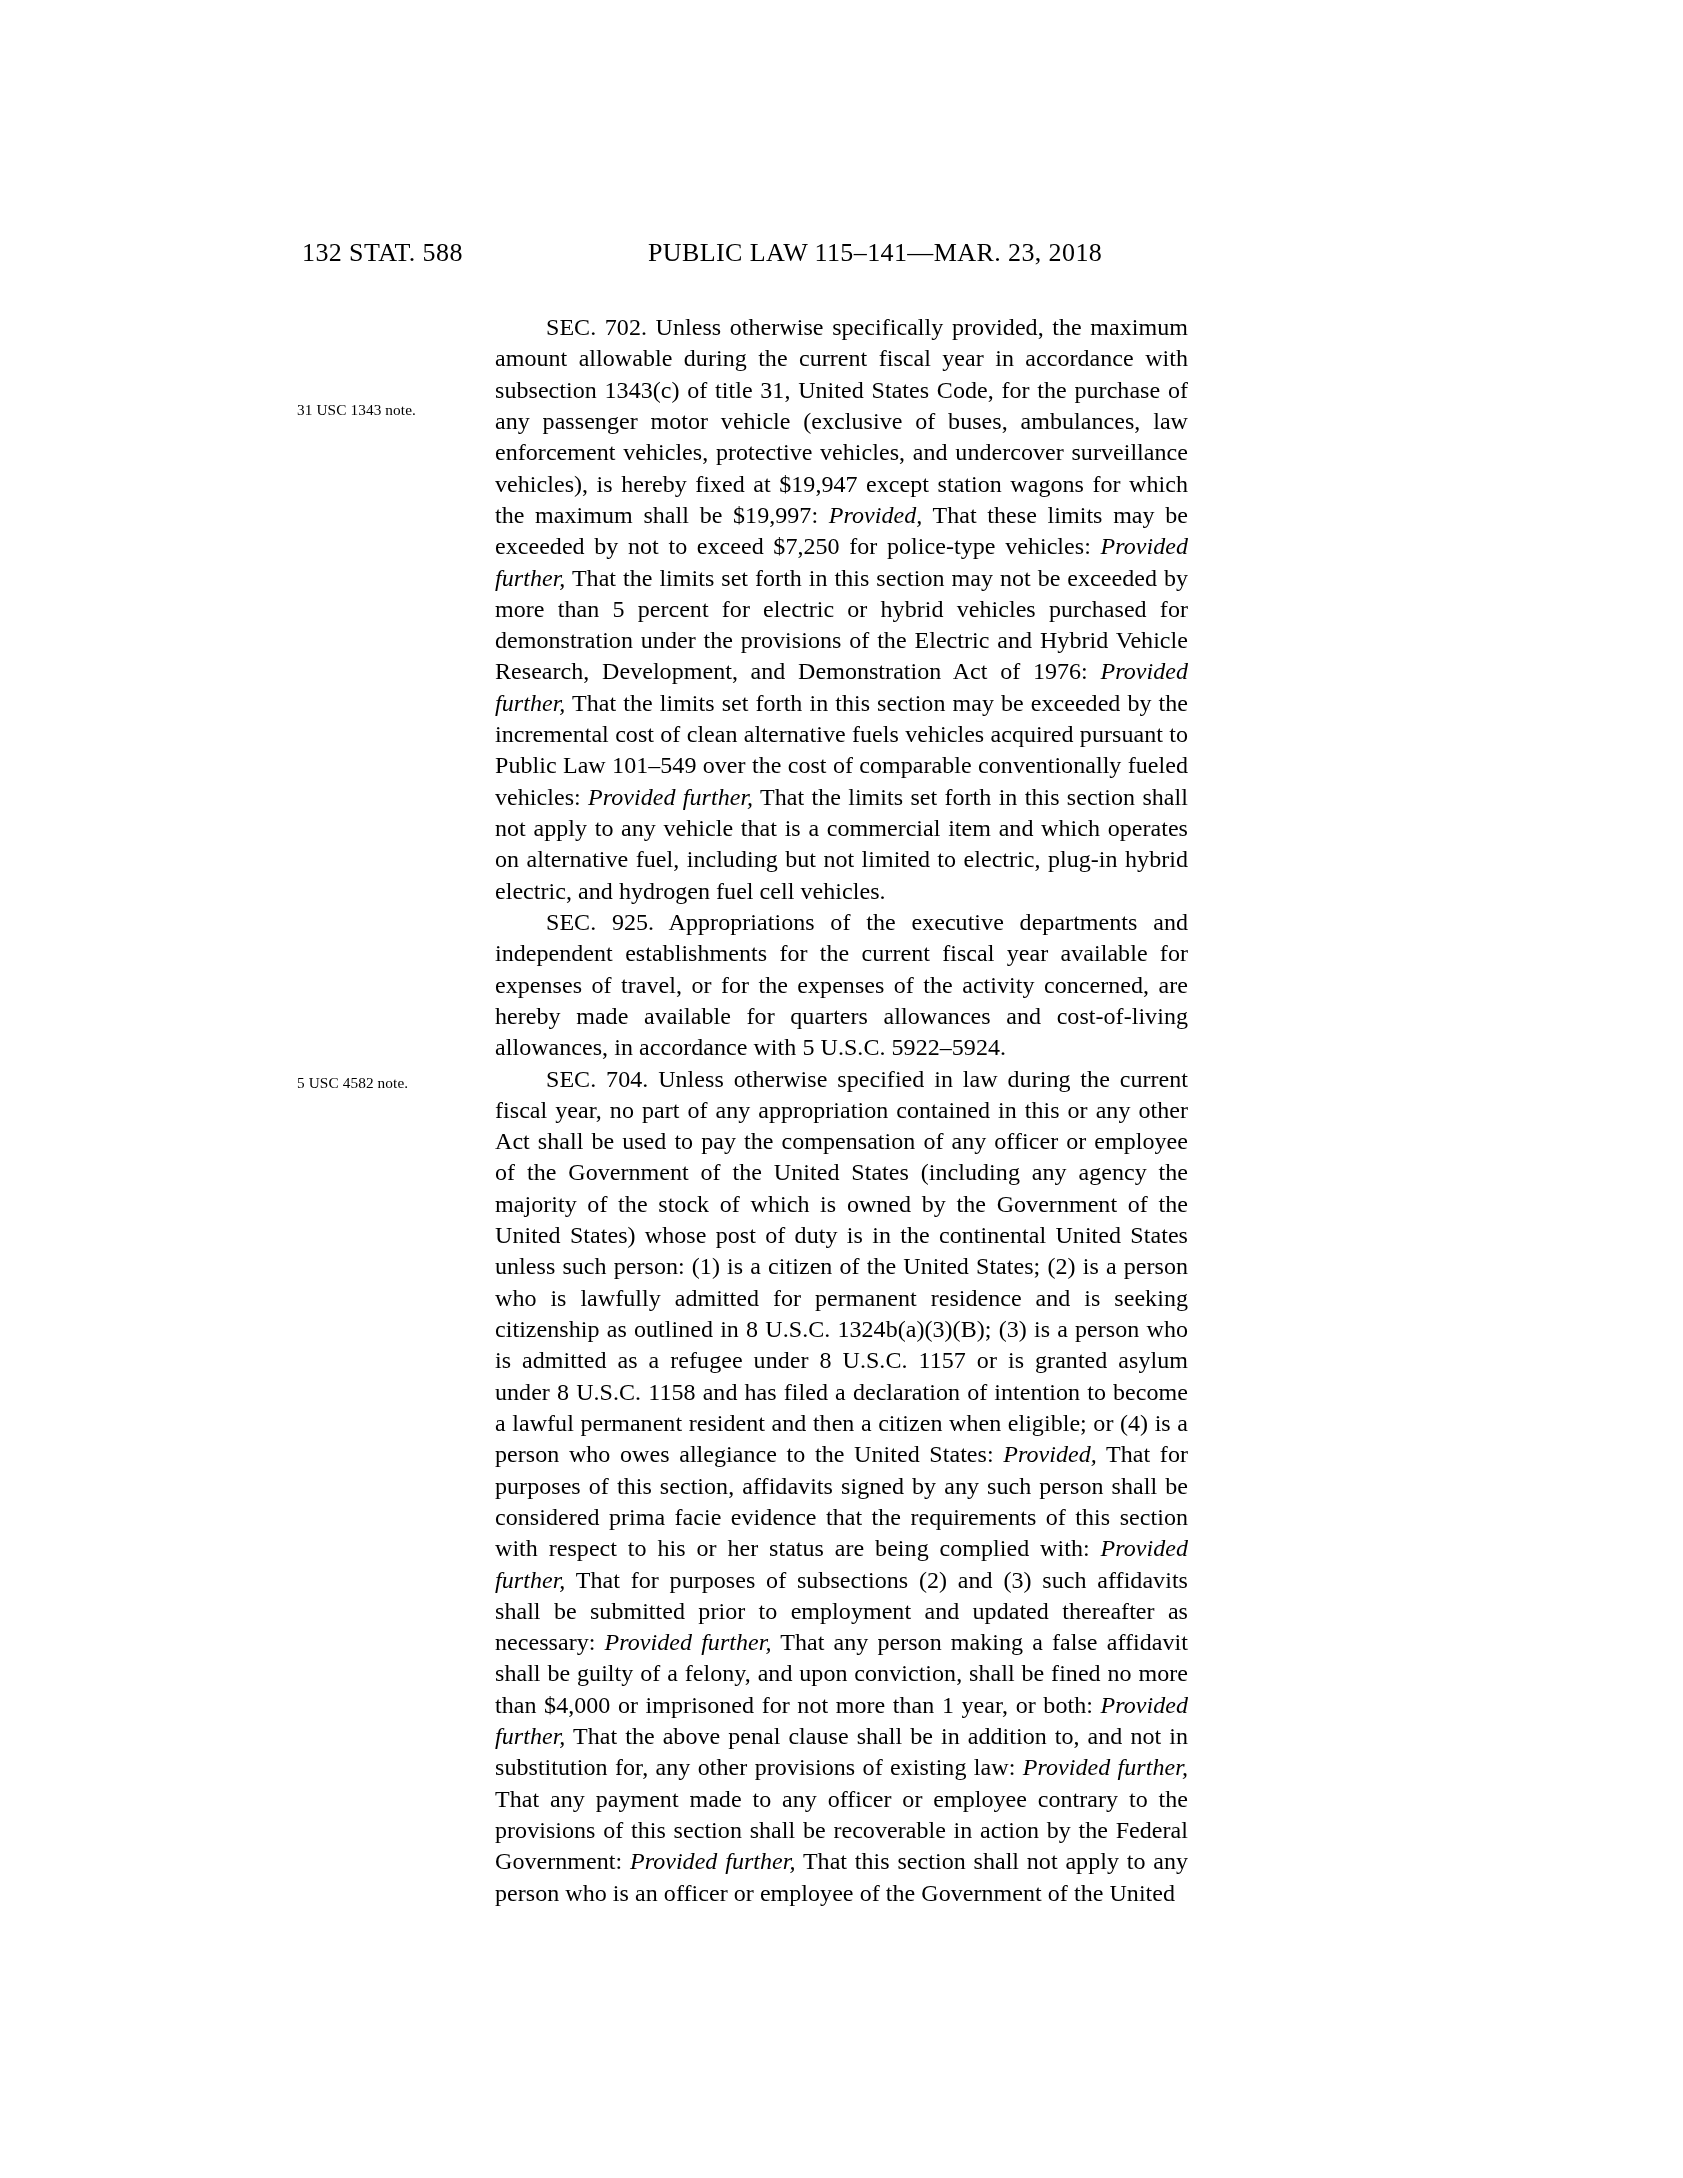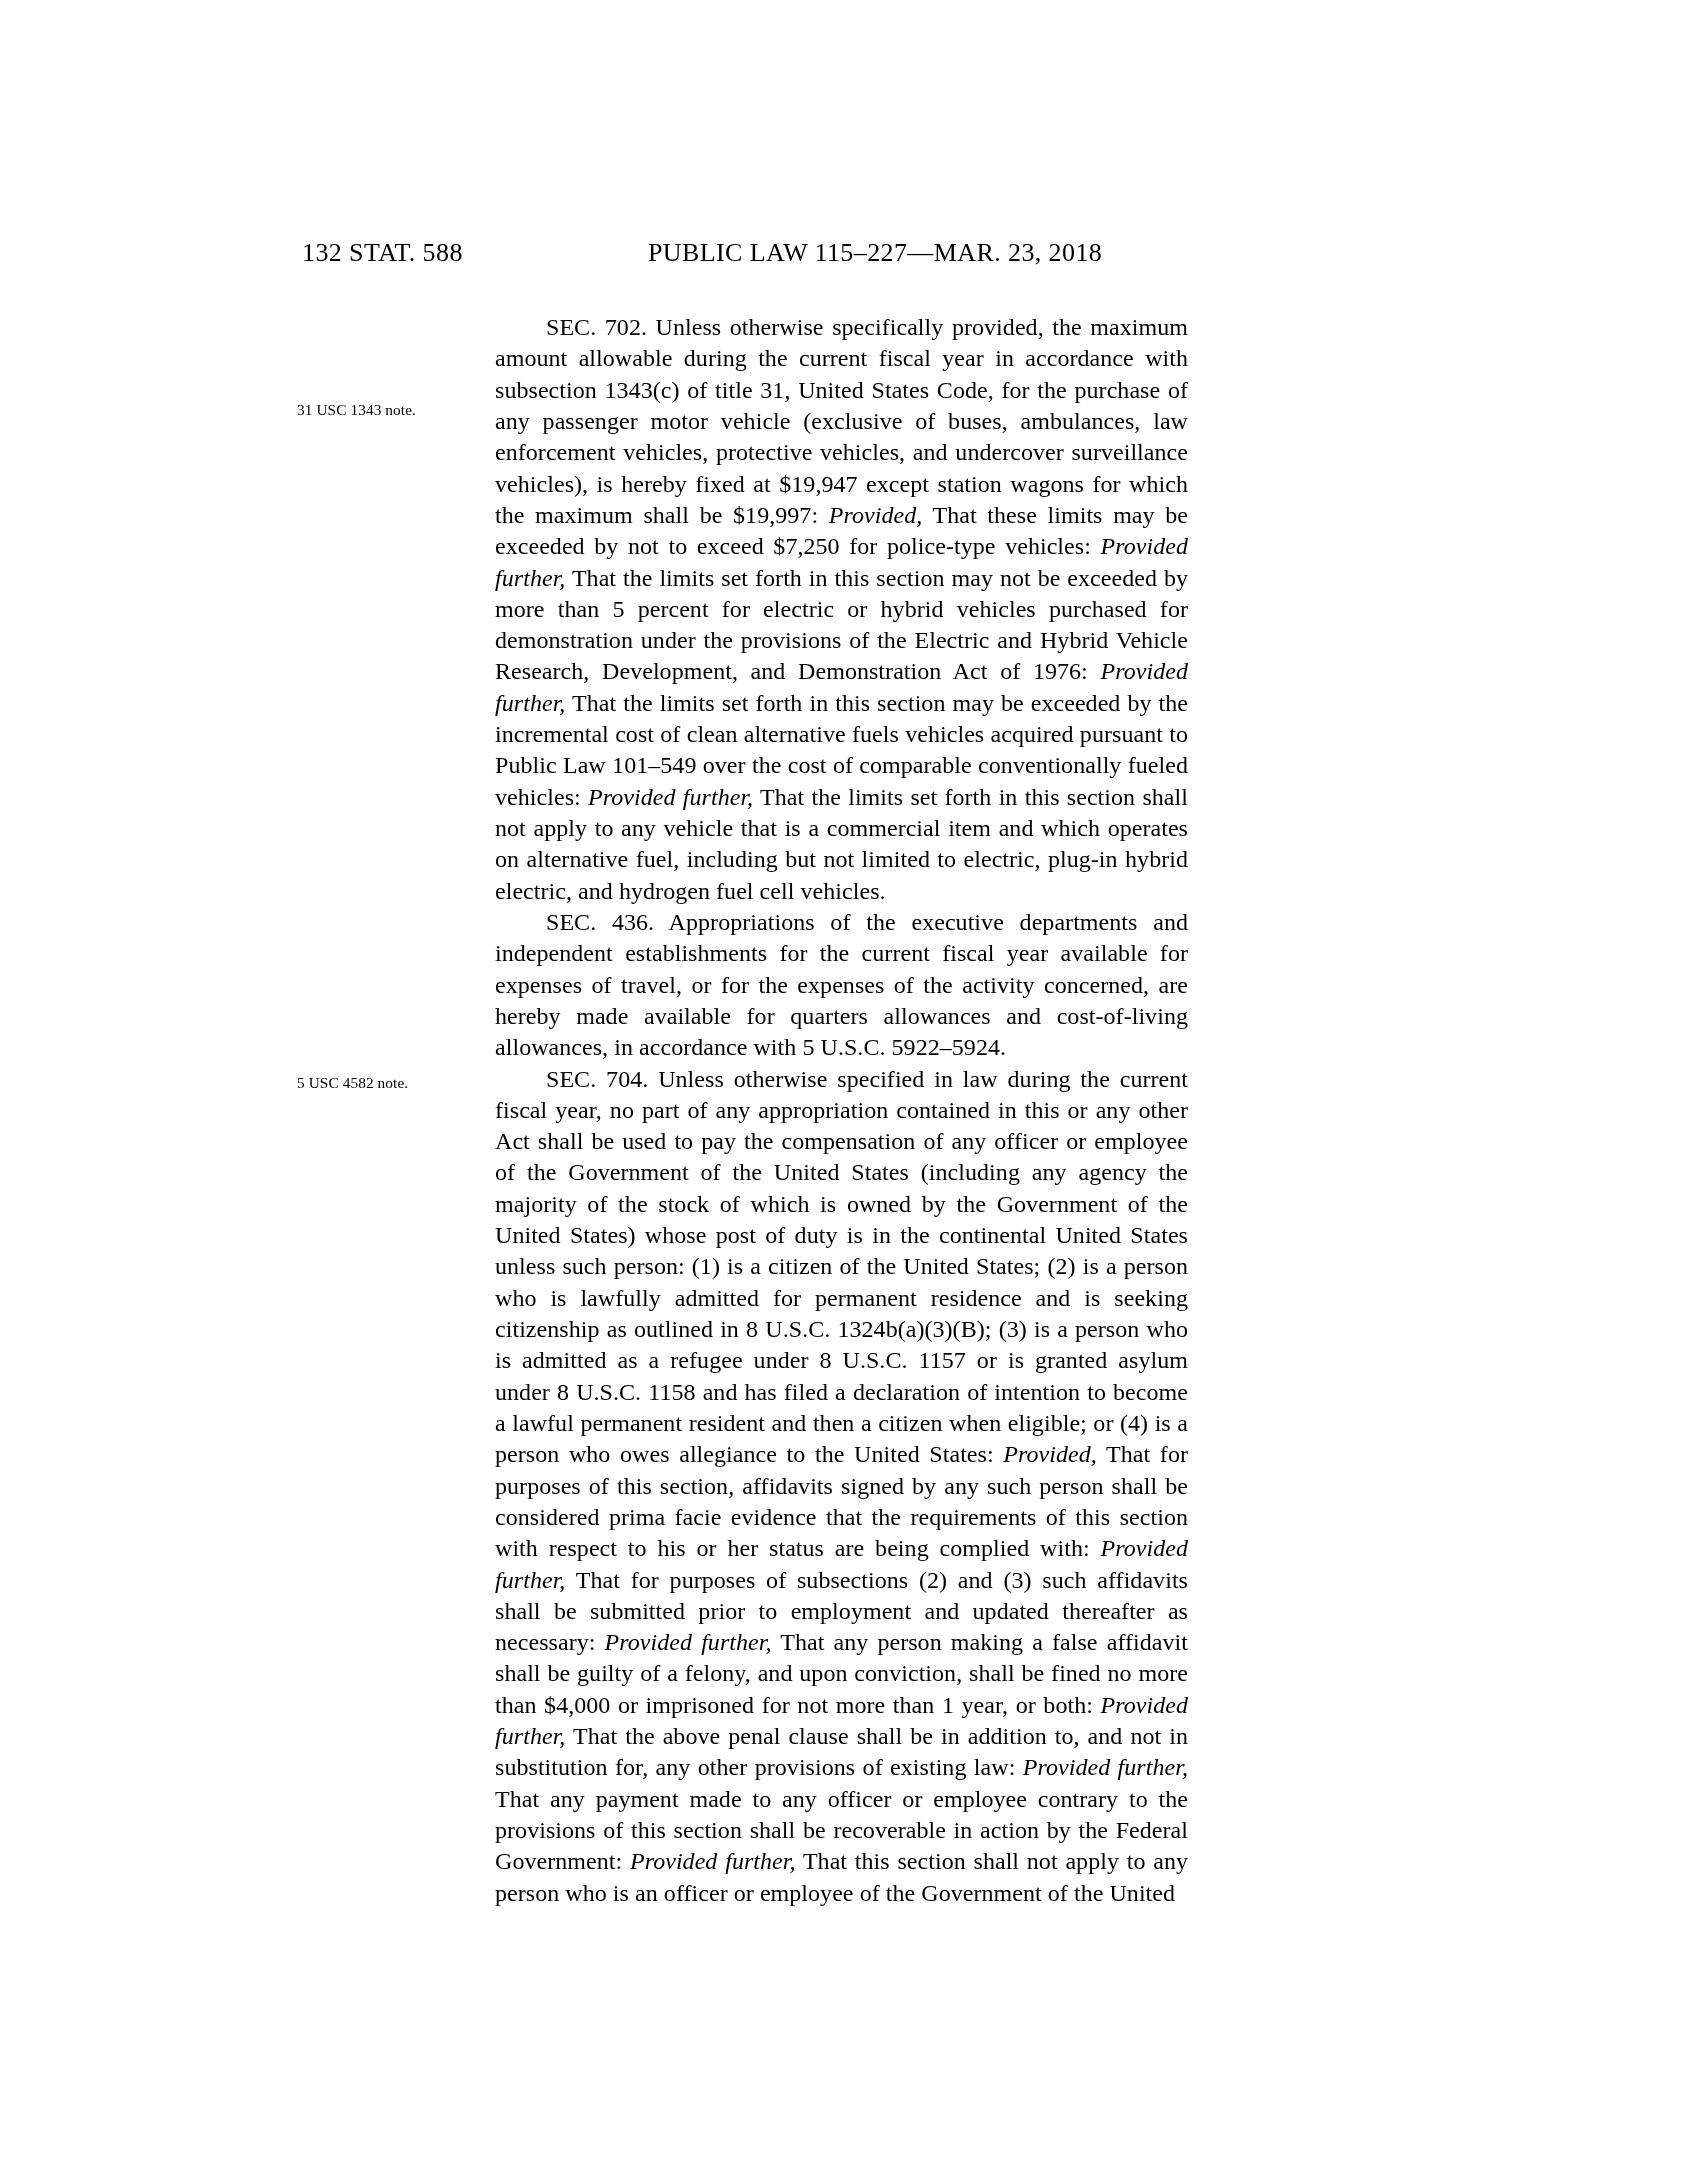--- a/index.html
+++ b/index.html
@@ -85,33 +85,33 @@
     font-style: italic;
   }
 </style>
 </head>
 <body>
 
 <div class="page">
 
   <div class="header">
     <div class="header-left">132 STAT. 588</div>
-    <div class="header-center">PUBLIC LAW 115–227—MAR. 23, 2018</div>
+    <div class="header-center">PUBLIC LAW 115–141—MAR. 23, 2018</div>
   </div>
 
   <div class="sidenotes">
     <div class="sidenote sidenote-1">31 USC 1343 note.</div>
     <div class="sidenote sidenote-2">5 USC 4582 note.</div>
   </div>
 
   <div class="body-col">
 
 
     <p class="para indent"><span>SEC. 702.</span><span> Unless otherwise specifically provided, the maximum amount allowable during the current fiscal year in accordance with subsection 1343(c) of title 31, United States Code, for the purchase of any passenger motor vehicle (exclusive of buses, ambulances, law enforcement vehicles, protective vehicles, and undercover surveillance vehicles), is hereby fixed at $19,947 except station wagons for which the maximum shall be $19,997: </span><i>Provided,</i><span> That these limits may be exceeded by not to exceed $7,250 for police-type vehicles: </span><i>Provided further,</i><span> That the limits set forth in this section may not be exceeded by more than 5 percent for electric or hybrid vehicles purchased for demonstration under the provisions of the Electric and Hybrid Vehicle Research, Development, and Demonstration Act of 1976: </span><i>Provided further,</i><span> That the limits set forth in this section may be exceeded by the incremental cost of clean alternative fuels vehicles acquired pursuant to Public Law 101–549 over the cost of comparable conventionally fueled vehicles: </span><i>Provided further,</i><span> That the limits set forth in this section shall not apply to any vehicle that is a commercial item and which operates on alternative fuel, including but not limited to electric, plug-in hybrid electric, and hydrogen fuel cell vehicles.</span></p>
 
-    <p class="para indent"><span>SEC. 436.</span><span> Appropriations of the executive departments and independent establishments for the current fiscal year available for expenses of travel, or for the expenses of the activity concerned, are hereby made available for quarters allowances and cost-of-living allowances, in accordance with 5 U.S.C. 5922–5924.</span></p>
+    <p class="para indent"><span>SEC. 925.</span><span> Appropriations of the executive departments and independent establishments for the current fiscal year available for expenses of travel, or for the expenses of the activity concerned, are hereby made available for quarters allowances and cost-of-living allowances, in accordance with 5 U.S.C. 5922–5924.</span></p>
 
     <p class="para indent"><span>SEC. 704.</span><span> Unless otherwise specified in law during the current fiscal year, no part of any appropriation contained in this or any other Act shall be used to pay the compensation of any officer or employee of the Government of the United States (including any agency the majority of the stock of which is owned by the Government of the United States) whose post of duty is in the continental United States unless such person: (1) is a citizen of the United States; (2) is a person who is lawfully admitted for permanent residence and is seeking citizenship as outlined in 8 U.S.C. 1324b(a)(3)(B); (3) is a person who is admitted as a refugee under 8 U.S.C. 1157 or is granted asylum under 8 U.S.C. 1158 and has filed a declaration of intention to become a lawful permanent resident and then a citizen when eligible; or (4) is a person who owes allegiance to the United States: </span><i>Provided,</i><span> That for purposes of this section, affidavits signed by any such person shall be considered prima facie evidence that the requirements of this section with respect to his or her status are being complied with: </span><i>Provided further,</i><span> That for purposes of subsections (2) and (3) such affidavits shall be submitted prior to employment and updated thereafter as necessary: </span><i>Provided further,</i><span> That any person making a false affidavit shall be guilty of a felony, and upon conviction, shall be fined no more than $4,000 or imprisoned for not more than 1 year, or both: </span><i>Provided further,</i><span> That the above penal clause shall be in addition to, and not in substitution for, any other provisions of existing law: </span><i>Provided further,</i><span> That any payment made to any officer or employee contrary to the provisions of this section shall be recoverable in action by the Federal Government: </span><i>Provided further,</i><span> That this section shall not apply to any person who is an officer or employee of the Government of the United</span></p>
 
   </div>
 
 </div>
 
 
 </body></html>

